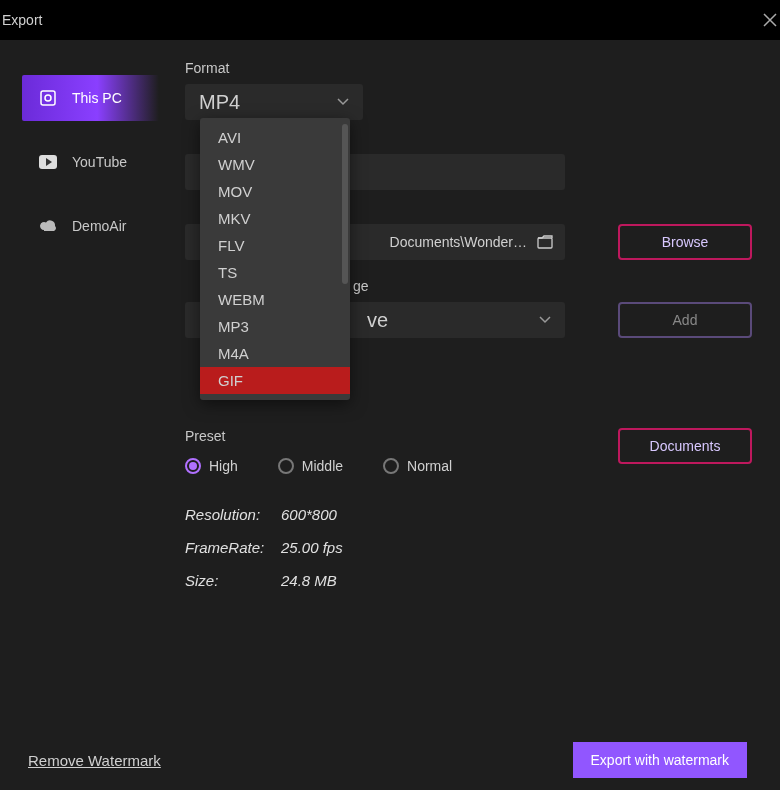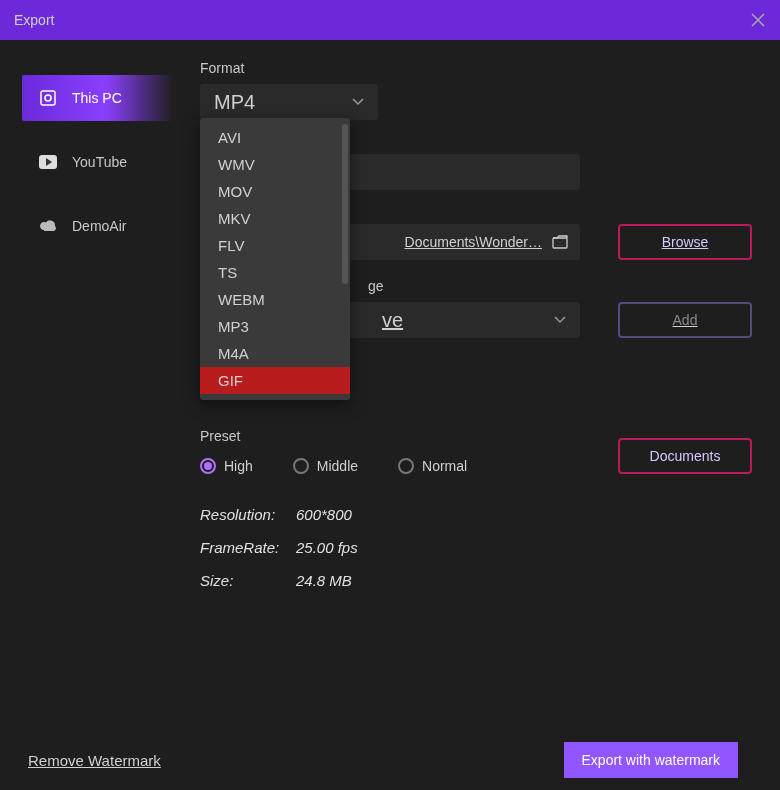--- a/index.html
+++ b/index.html
@@ -7,25 +7,25 @@
     width: 780px;
     height: 790px;
     background: #1e1e1e;
     font-family: -apple-system, BlinkMacSystemFont, "Segoe UI", Arial, sans-serif;
     color: #d0d0d0;
     overflow: hidden;
     position: relative;
   }
   .titlebar {
     height: 40px;
-    background: #6d28d9;
+    background: #000000;
     display: flex;
     align-items: center;
     justify-content: space-between;
-    padding: 0 14px;
+    padding: 0 2px;
     font-size: 14px;
   }
   .titlebar .close {
     width: 16px; height: 16px;
     display: flex; align-items: center; justify-content: center;
     cursor: pointer;
     color: #aaa;
   }
   .content {
     display: flex;
@@ -75,21 +75,21 @@
     display: flex;
     align-items: center;
     justify-content: space-between;
     padding: 0 14px;
     font-size: 20px;
     cursor: pointer;
     position: relative;
   }
   .format-select { width: 178px; }
   .input-wide { width: 380px; height: 36px; background:#2a2a2a; border-radius:3px; }
-  .save-row { display:flex; align-items:center; gap:38px;text-decoration:underline; }
+  .save-row { display:flex; align-items:center; gap:53px; }
   .save-display {
     width: 380px; height: 36px; background:#2a2a2a; border-radius:3px;
     display:flex; align-items:center; justify-content: space-between;
     padding: 0 12px; font-size:14px;
   }
   .save-display .path { flex:1; text-align:right; overflow:hidden; text-overflow:ellipsis; white-space:nowrap; padding-right:10px;}
   .btn-outline {
     width: 134px; height:36px;
     border: 2px solid #be185d;
     border-radius: 4px;
@@ -115,38 +115,38 @@
     font-size: 15px;
     color: #d0d0d0;
     cursor:pointer;
   }
   .dropdown-menu .opt.highlight { background:#b91c1c; }
   .dropdown-menu .scrollbar {
     position:absolute; right:2px; top:6px; width:6px; height: 160px;
     background:#555; border-radius:3px;
   }
   .preset-section { margin-top: 90px; }
-  .preset-head { display:flex; justify-content:space-between; align-items:flex-end; }
+  .preset-head { display:flex; justify-content:space-between; align-items:flex-start; }
   .radios { display:flex; gap:40px; margin-top:14px; }
   .radio {
     display:flex; align-items:center; gap:8px; font-size:14px; cursor:pointer;
   }
   .radio .dot {
     width:16px;height:16px;border:2px solid #777;border-radius:50%;
     display:flex;align-items:center;justify-content:center;
   }
   .radio.selected .dot { border-color:#b070ff; }
   .radio.selected .dot::after {
     content:""; width:8px;height:8px;background:#b070ff;border-radius:50%;
   }
   .info-grid { margin-top:32px;font-style:italic; }
   .info-row { display:flex; font-size:15px; color:#e0e0e0; margin-bottom:16px;}
   .info-row .k { width:96px; }
   .footer {
-    position:absolute; bottom:0; left:0; right:14px;
+    position:absolute; bottom:0; left:0; right:5px;
     height:60px; display:flex; align-items:center; justify-content:space-between;
     padding: 0 28px;
   }
   .link {
     color:#d0d0d0; text-decoration: underline; font-size:15px; cursor:pointer;
   }
   .btn-primary {
     background:#9156ff; color:#fff; border:none; border-radius:0;
     height:36px; padding: 0 18px; font-size:14px; cursor:pointer;
   }

